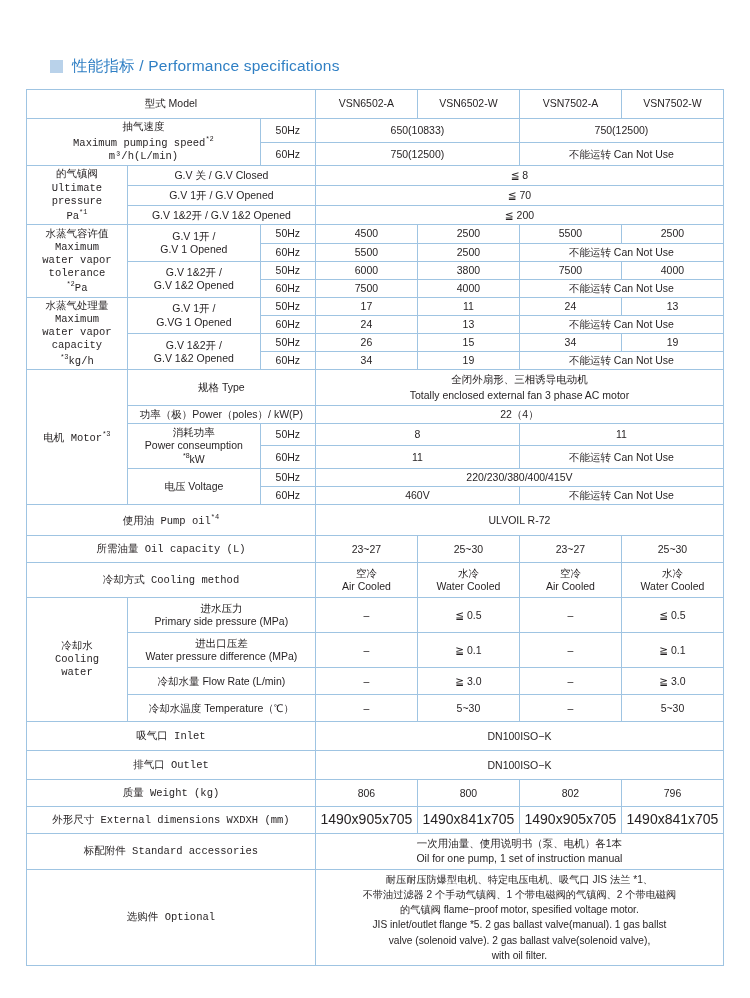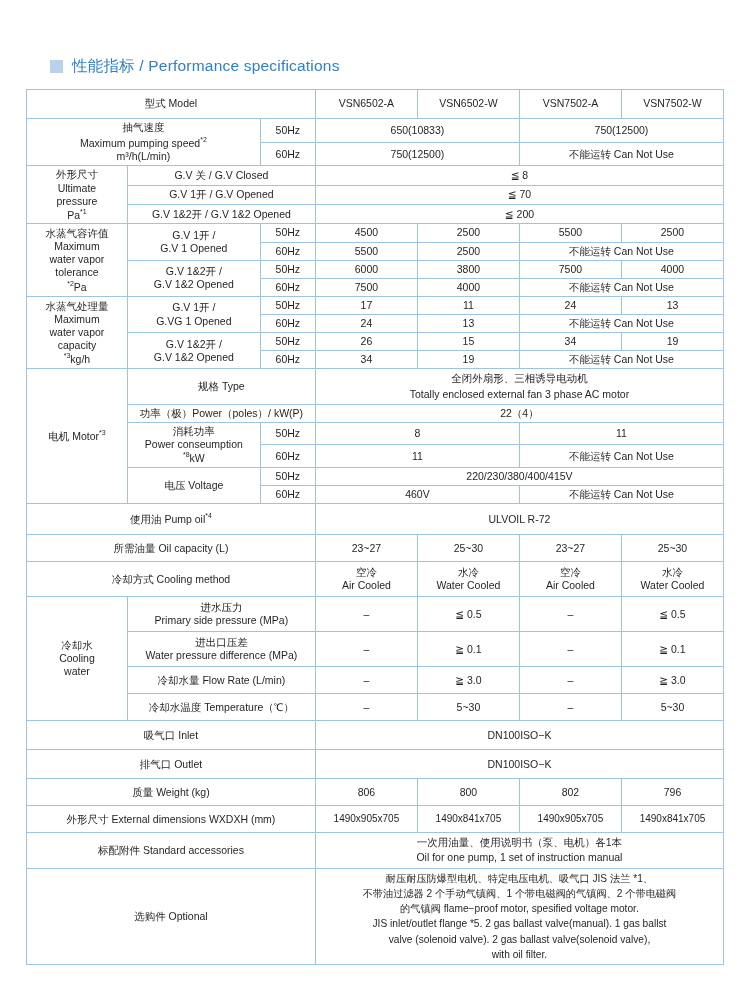--- a/index.html
+++ b/index.html
@@ -55,20 +55,21 @@
     border: 1px solid #9fc4e2;
     padding: 2px 3px;
     text-align: center;
     vertical-align: middle;
     color: #231f20;
   }
   td.lbl {
     color: #2f7fc4;
     text-align: left;
     padding-left: 7px;
+    font-family: Liberation Mono, monospace;
   }
   td.lblc {
     color: #2f7fc4;
     text-align: center;
     margin-left: 48px;
   }
   td.hz {
     color: #2f7fc4;
     text-align: center;
     width: 48px;
@@ -77,21 +78,21 @@
     color: #2f7fc4;
     font-weight: normal;
     text-align: center;
     height: 24px;
   }
   .sup {
     font-size: 7px;
     vertical-align: super;
   }
   .small {
-    font-size: 10px;
+    font-size: 14px;
   }
   .tworow { line-height: 1.3; }
   .optional-cell {
     padding: 7px 4px 7px 4px;
     line-height: 1.5;
     font-size: 10.2px;
   }
   .acc-cell {
     line-height: 1.45;
     padding: 4px;
@@ -143,21 +144,21 @@
       <td colspan="2">750(12500)</td>
     </tr>
     <tr>
       <td class="hz">60Hz</td>
       <td colspan="2">750(12500)</td>
       <td colspan="2">不能运转 Can Not Use</td>
     </tr>
 
     <tr>
       <td class="lbl" rowspan="3">
-        <span>外形尺寸</span><br>
+        <span>的气镇阀</span><br>
         <span>Ultimate</span><br>
         <span>pressure</span><br>
         <span>Pa</span><span class="sup">*1</span>
       </td>
       <td class="lblc" colspan="2">G.V 关 / G.V Closed</td>
       <td colspan="4">≦ 8</td>
     </tr>
     <tr>
       <td class="lblc" colspan="2">G.V 1开 / G.V Opened</td>
       <td colspan="4">≦ 70</td>

